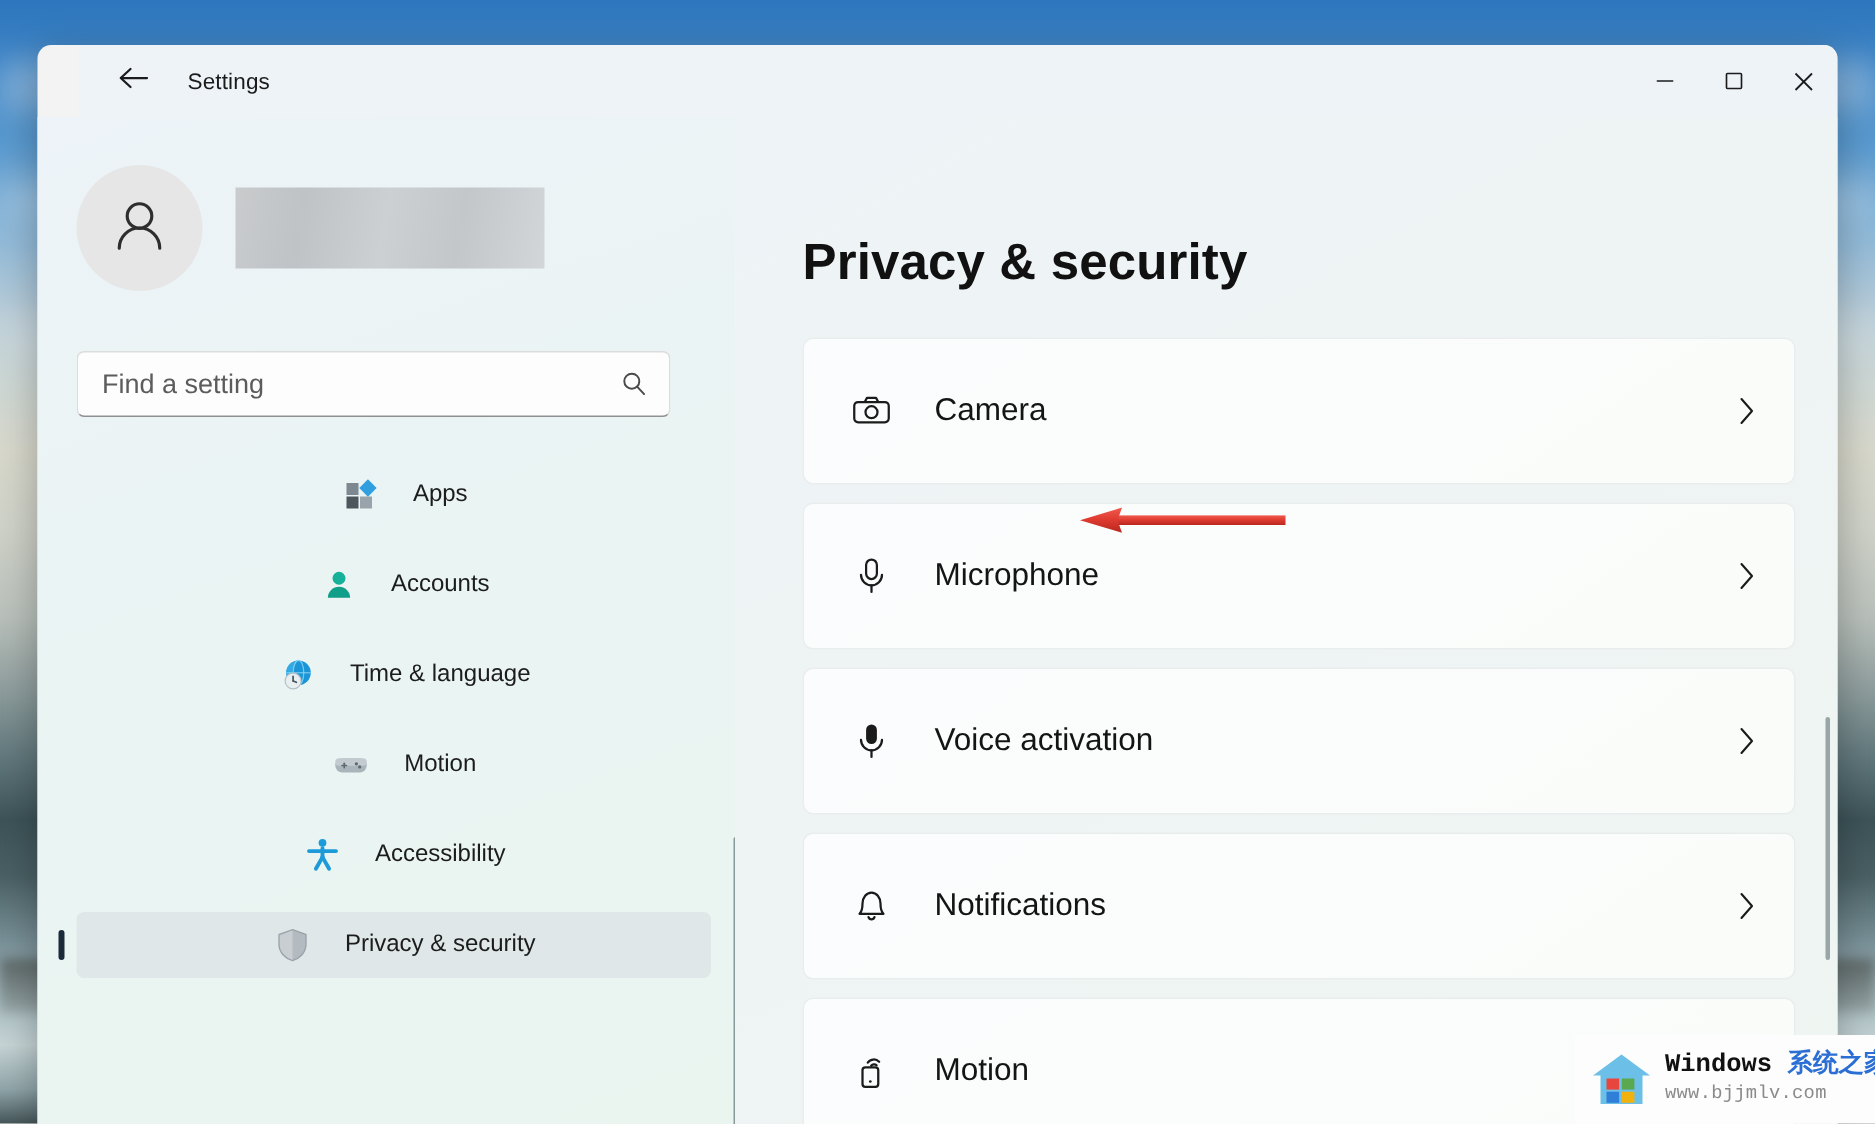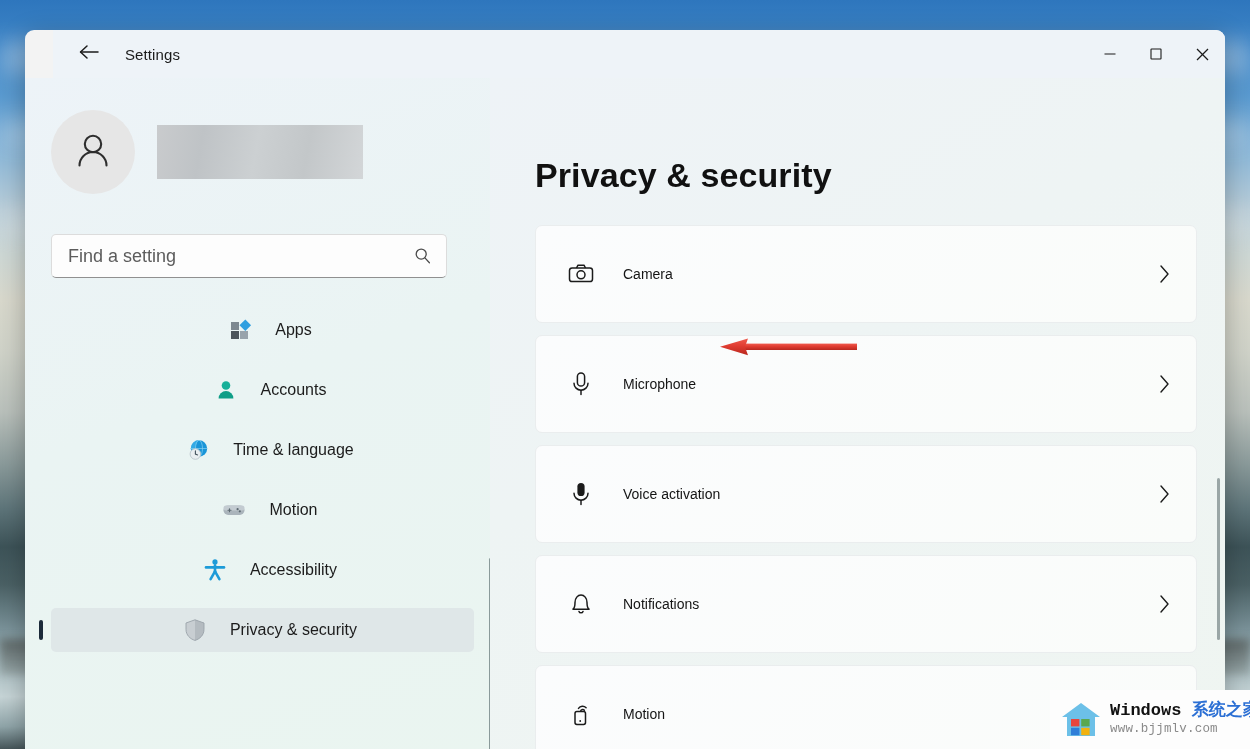--- a/index.html
+++ b/index.html
@@ -245,21 +245,21 @@
     cursor: pointer;
     position: relative;
   }
   .card-icon {
     width: 28px; height: 28px;
     flex: 0 0 28px;
     display: flex; align-items: center; justify-content: center;
   }
   .card-label {
     margin-left: 28px;
-    font-size: 14px;
+    font-size: 21px;
     color: #141414;
   }
   .card-chevron {
     margin-left: auto;
     display: flex;
     align-items: center;
   }
 
   #main-scrollbar {
     position: absolute;

